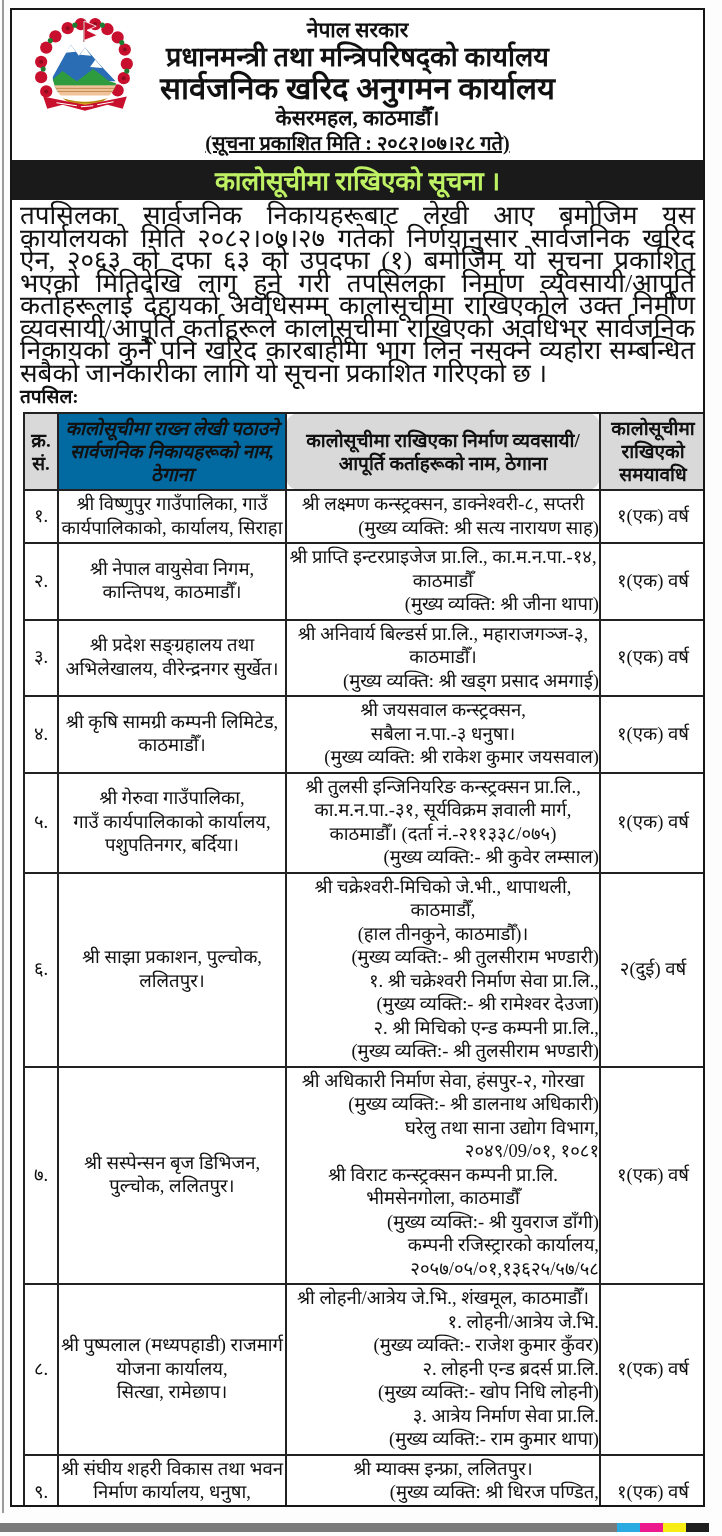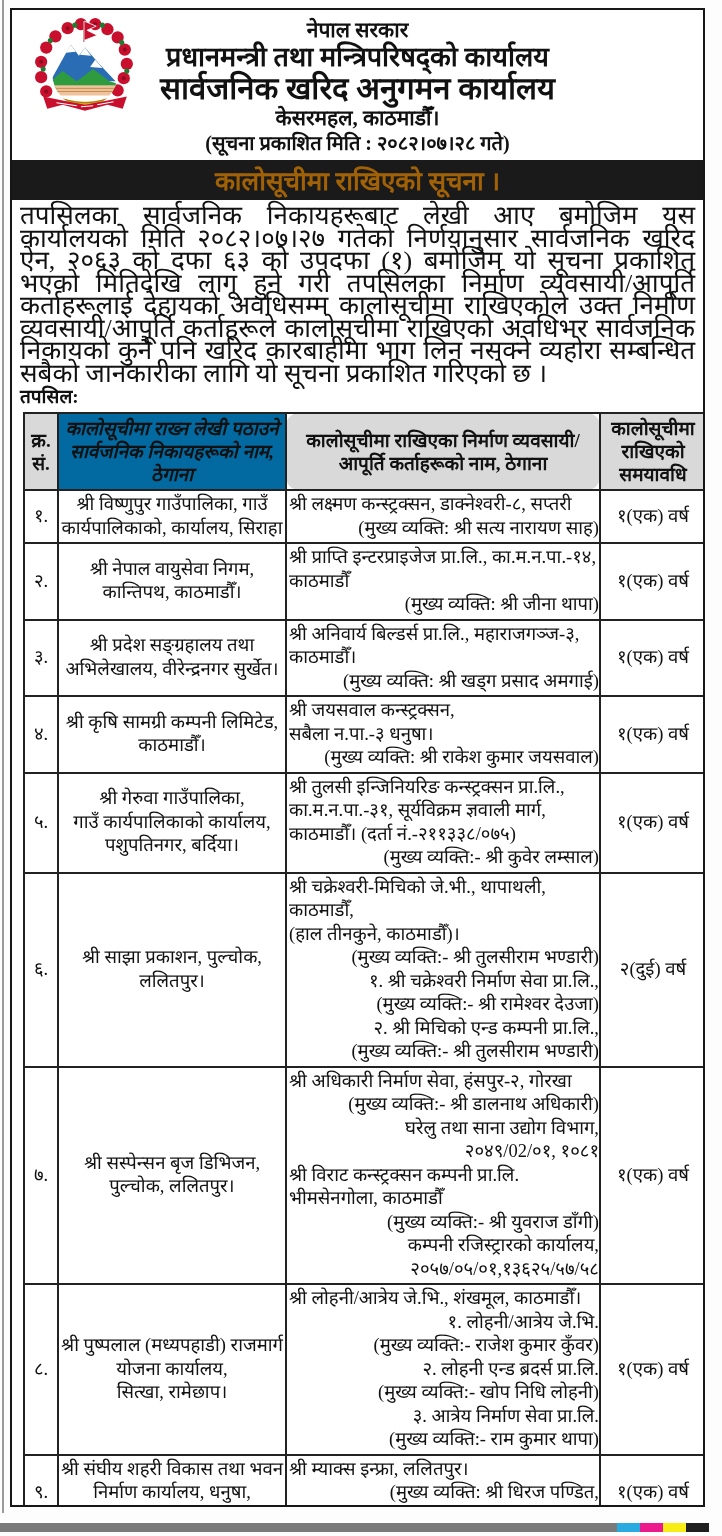--- a/index.html
+++ b/index.html
@@ -13,42 +13,42 @@
   .sheet{
     position:absolute;left:10px;top:8px;width:695px;height:1499px;
     border:2px solid #161616;background:#ffffff;overflow:hidden;box-sizing:border-box;
   }
   .masthead{position:relative;text-align:center;padding:8px 0 5px 0;}
   .emblem{position:absolute;left:22px;top:8px;width:102px;height:102px;}
   .h1{font-size:21px;font-weight:700;line-height:24px;}
   .h2{font-size:27px;font-weight:700;line-height:30px;}
   .h3{font-size:31px;font-weight:700;line-height:34px;}
   .h4{font-size:21px;font-weight:700;line-height:24px;}
-  .h5{font-size:20px;font-weight:700;line-height:23px;margin-top:2px;}
+  .h5{font-size:20px;font-weight:700;line-height:23px;margin-top:2px;text-decoration:underline;}
   .band{
     height:40px;background:#1a1a1a;color:#fff;
     display:flex;align-items:center;justify-content:center;
     font-size:26px;font-weight:700;
   }
   .bodytext{padding:5px 8px 2px 8px;}
   .para{margin:0;font-size:26px;line-height:22.5px;text-align:justify;}
   .tapsil{font-size:19px;font-weight:700;line-height:23px;}
   table.blk{
     border-collapse:collapse;table-layout:fixed;
     margin:2px 0 3px 11px;width:682px;font-size:18.5px;padding-left:25px;
   }
   table.blk th,table.blk td{border:2px solid #222;}
   table.blk th{
     font-weight:700;padding:3px 1px;line-height:23px;font-size:19px;text-align:center;
   }
   table.blk td{vertical-align:middle;padding:2px 0;line-height:23.5px;}
   td.sn{text-align:center;}
   td.agency{text-align:center;margin-top:42px;}
   td.duration{text-align:center;}
-  td.contractor .ln.c{padding:0 2px;}
+  td.contractor .ln.c{text-align:center;padding:0 2px;}
   td.contractor .ln.l{text-align:right;padding-left:3px;}
   .printbar{position:absolute;left:0;bottom:4px;display:flex;height:9px;}
   .graybar{width:617px;height:9px;background:#7a7a7a;}
   .swatches{display:flex;height:9px;}
   .sw{width:23px;height:9px;}
 </style>
 </head>
 <body>
 
 <div class="page">
@@ -113,21 +113,21 @@
           <line x1="62" y1="85" x2="78" y2="82" stroke="#ffffff" stroke-width="1"></line>
         </g>
       </svg>
       <div class="h1">नेपाल सरकार</div>
       <div class="h2">प्रधानमन्त्री तथा मन्त्रिपरिषद्को कार्यालय</div>
       <div class="h3">सार्वजनिक खरिद अनुगमन कार्यालय</div>
       <div class="h4">केसरमहल, काठमाडौँ।</div>
       <div class="h5">(सूचना प्रकाशित मिति : २०८२।०७।२८ गते)</div>
     </div>
 
-    <div class="band" style="background: rgb(26, 26, 26); color: #a16207;">
+    <div class="band" style="background: rgb(26, 26, 26); color: #bef264;">
       <span>कालोसूचीमा राखिएको सूचना ।</span>
     </div>
 
     <div class="bodytext">
       <p class="para">तपसिलका सार्वजनिक निकायहरूबाट लेखी आए बमोजिम यस कार्यालयको मिति २०८२।०७।२७ गतेको निर्णयानुसार सार्वजनिक खरिद ऐन, २०६३ को दफा ६३ को उपदफा (१) बमोजिम यो सूचना प्रकाशित भएको मितिदेखि लागू हुने गरी तपसिलका निर्माण व्यवसायी/आपूर्ति कर्ताहरूलाई देहायको अवधिसम्म कालोसूचीमा राखिएकोले उक्त निर्माण व्यवसायी/आपूर्ति कर्ताहरूले कालोसूचीमा राखिएको अवधिभर सार्वजनिक निकायको कुनै पनि खरिद कारबाहीमा भाग लिन नसक्ने व्यहोरा सम्बन्धित सबैको जानकारीका लागि यो सूचना प्रकाशित गरिएको छ ।</p>
       <div class="tapsil">तपसिल:</div>
     </div>
 
     <table class="blk">
       <colgroup>
@@ -231,21 +231,21 @@
           <tr>
             <td class="sn">७.</td>
             <td class="agency">
               <div>श्री सस्पेन्सन बृज डिभिजन,</div>
               <div>पुल्चोक, ललितपुर।</div>
             </td>
             <td class="contractor">
               <div class="ln c">श्री अधिकारी निर्माण सेवा, हंसपुर-२, गोरखा</div>
               <div class="ln l">(मुख्य व्यक्ति:- श्री डालनाथ अधिकारी)</div>
               <div class="ln l">घरेलु तथा साना उद्योग विभाग,</div>
-              <div class="ln l">२०४९/02/०१, १०८१</div>
+              <div class="ln l">२०४९/09/०१, १०८१</div>
               <div class="ln c">श्री विराट कन्स्ट्रक्सन कम्पनी प्रा.लि.</div>
               <div class="ln c">भीमसेनगोला, काठमाडौँ</div>
               <div class="ln l">(मुख्य व्यक्ति:- श्री युवराज डाँगी)</div>
               <div class="ln l">कम्पनी रजिस्ट्रारको कार्यालय,</div>
               <div class="ln l">२०५७/०५/०१,१३६२५/५७/५८</div>
             </td>
             <td class="duration">१(एक) वर्ष</td>
           </tr>
           <tr>
             <td class="sn">८.</td>

